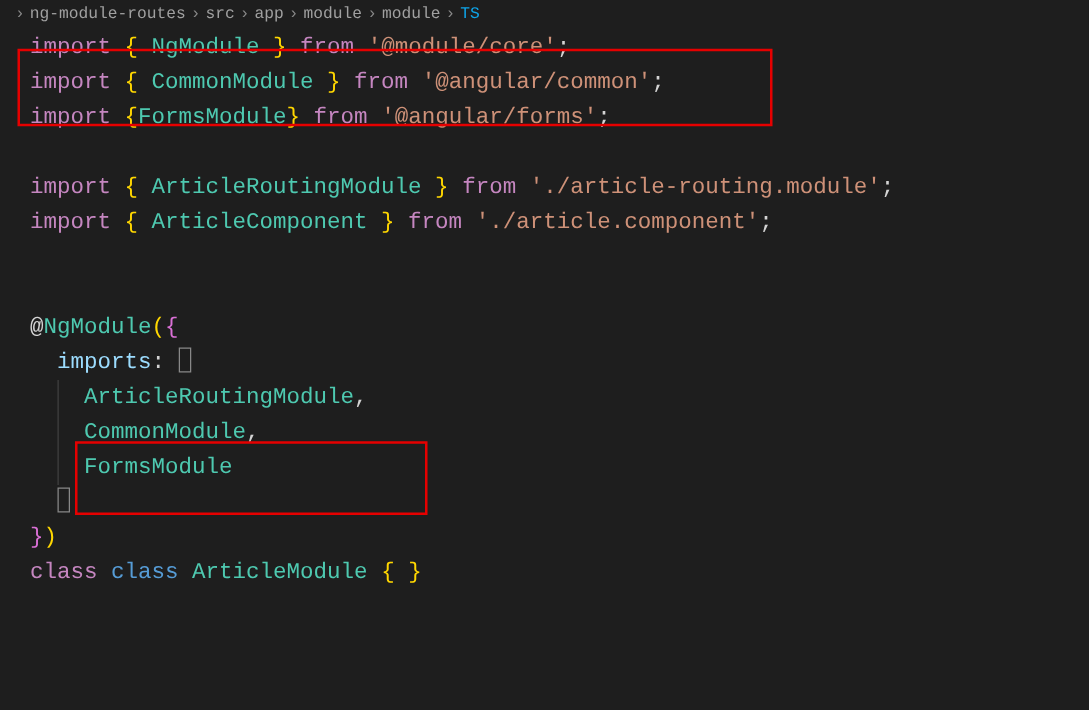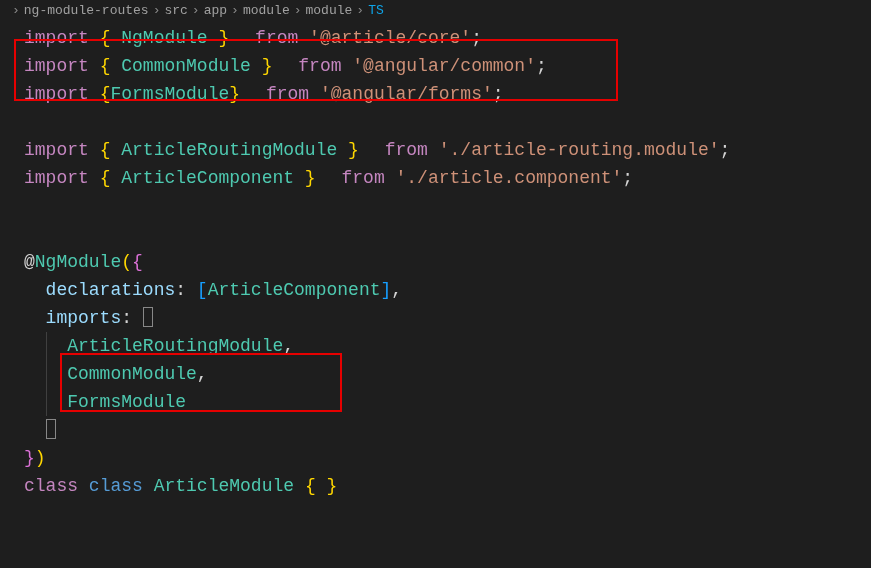--- a/index.html
+++ b/index.html
@@ -31,21 +31,21 @@
   }
   .line {
     white-space: pre;
     padding-left: 24px;
     position: relative;
   }
   .tok-keyword { color: #c586c0; }
   .tok-brace { color: #ffd700; }
   .tok-brace2 { color: #da70d6; }
   .tok-type { color: #4ec9b0; }
-  .tok-from { color: #c586c0; margin-left: 15px; }
+  .tok-from { color: #c586c0; }
   .tok-string { color: #ce9178; }
   .tok-punc { color: #d4d4d4; }
   .tok-plain { color: #d4d4d4; }
   .tok-prop { color: #9cdcfe; }
   .tok-decorator { color: #4ec9b0; }
   .tok-at { color: #d4d4d4; }
   .tok-cursor-box {
     display: inline-block;
     border: 1px solid #888;
     width: 10px;
@@ -92,38 +92,37 @@
   <span class="sep">›</span>
   <span>module</span>
   <span class="sep">›</span>
   <span>module</span>
   <span class="sep">›</span>
   <span style="color:#0ea5e9">TS</span>&nbsp;
 </div>
 
 <div class="code-area">
 
-<div class="line"><span class="tok-keyword">import</span> <span class="tok-brace">{ </span><span class="tok-type">NgModule</span><span class="tok-brace"> }</span> <span class="tok-from">from</span> <span class="tok-string">'@article/core'</span><span class="tok-punc">;</span></div>
+<div class="line"><span class="tok-keyword">import</span> <span class="tok-brace">{ </span><span class="tok-type">NgModule</span><span class="tok-brace"> }</span> <span class="tok-from">from</span> <span class="tok-string">'@module/core'</span><span class="tok-punc">;</span></div>
 
 <div class="line"><span class="tok-keyword">import</span> <span class="tok-brace">{ </span><span class="tok-type">CommonModule</span><span class="tok-brace"> }</span> <span class="tok-from">from</span> <span class="tok-string">'@angular/common'</span><span class="tok-punc">;</span></div>
 
 <div class="line"><span class="tok-keyword">import</span> <span class="tok-brace">{</span><span class="tok-type">FormsModule</span><span class="tok-brace">}</span> <span class="tok-from">from</span> <span class="tok-string">'@angular/forms'</span><span class="tok-punc">;</span></div>
 
 <div class="line"> </div>
 
 <div class="line"><span class="tok-keyword">import</span> <span class="tok-brace">{ </span><span class="tok-type">ArticleRoutingModule</span><span class="tok-brace"> }</span> <span class="tok-from">from</span> <span class="tok-string">'./article-routing.module'</span><span class="tok-punc">;</span></div>
 
 <div class="line"><span class="tok-keyword">import</span> <span class="tok-brace">{ </span><span class="tok-type">ArticleComponent</span><span class="tok-brace"> }</span> <span class="tok-from">from</span> <span class="tok-string">'./article.component'</span><span class="tok-punc">;</span></div>
 
 <div class="line"> </div>
 <div class="line"> </div>
 
 <div class="line"><span class="tok-at">@</span><span class="tok-decorator">NgModule</span><span class="tok-brace">(</span><span class="tok-brace2">{</span></div>
 
-<div class="line">  <span class="tok-prop">declarations</span><span class="tok-plain">: </span><span class="tok-plain" style="color:#179fff">[</span><span class="tok-type">ArticleComponent</span><span class="tok-plain" style="color:#179fff">]</span><span class="tok-punc">,</span></div>
 
 <div class="line">  <span class="tok-prop">imports</span><span class="tok-plain">: </span><span class="tok-cursor-box"></span></div>
 
 <div class="line"><span class="indent-guide" style="left:46px"></span>    <span class="tok-type">ArticleRoutingModule</span><span class="tok-punc">,</span></div>
 
 <div class="line"><span class="indent-guide" style="left:46px"></span>    <span class="tok-type">CommonModule</span><span class="tok-punc">,</span></div>
 
 <div class="line"><span class="indent-guide" style="left:46px"></span>    <span class="tok-type">FormsModule</span></div>
 
 <div class="line">  <span class="tok-cursor-box"></span></div>

